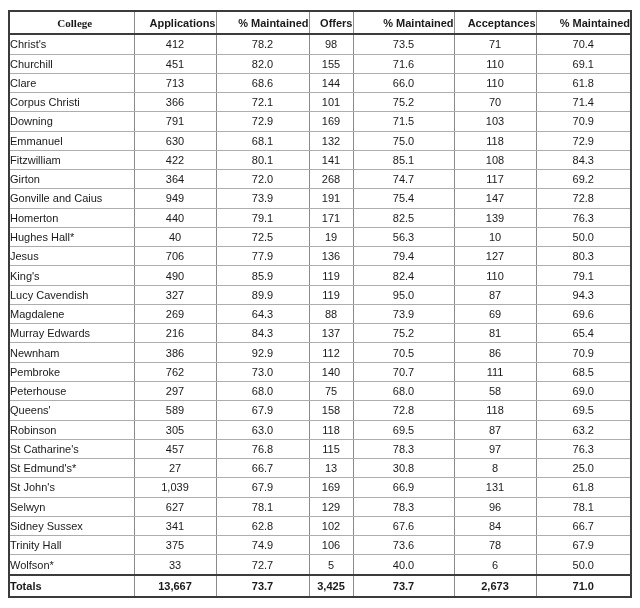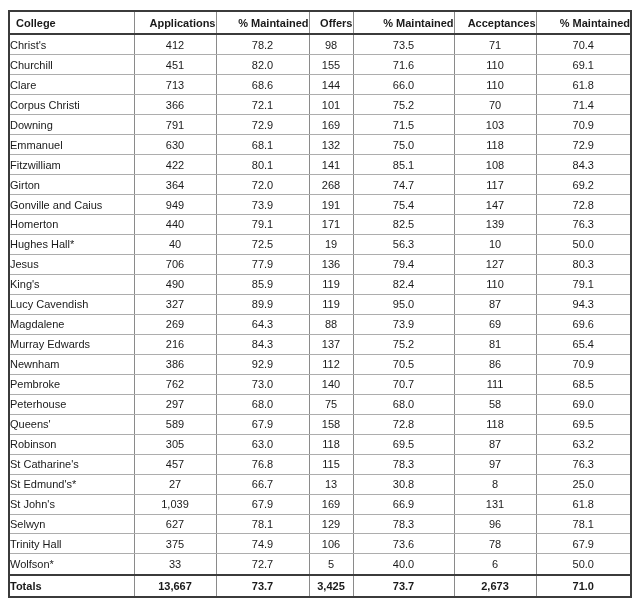--- a/index.html
+++ b/index.html
@@ -29,21 +29,21 @@
     border:1px solid;
     border-color:var(--border-h) var(--border-v) var(--border-h) var(--border-v);
     white-space:nowrap;overflow:hidden;
   }
   .college-table thead th{
     height:21px;
     font-weight:bold;
     text-align:right;
     border-bottom:2px solid var(--border-outer);
   }
-  .college-table thead th.col-name{text-align:left;padding-left:6px;}
+  .college-table thead th.col-name{text-align:center;padding-left:6px;font-family:Liberation Serif, serif;}
   .college-table td.num{text-align:center;}
   .college-table td.col-name{text-align:left;}
   .college-table tfoot td{
     height:20px;
     font-weight:bold;
     border-top:2px solid var(--border-outer);
   }
 </style>
 </head>
 <body>
@@ -289,20 +289,29 @@
       <tr>
         <td class="col-name">Selwyn</td>
         <td class="num">627</td>
         <td class="num">78.1</td>
         <td class="num">129</td>
         <td class="num">78.3</td>
         <td class="num">96</td>
         <td class="num">78.1</td>
       </tr>
       <tr>
+        <td class="col-name">Sidney Sussex</td>
+        <td class="num">341</td>
+        <td class="num">62.8</td>
+        <td class="num">102</td>
+        <td class="num">67.6</td>
+        <td class="num">84</td>
+        <td class="num">66.7</td>
+      </tr>
+      <tr>
         <td class="col-name">Trinity Hall</td>
         <td class="num">375</td>
         <td class="num">74.9</td>
         <td class="num">106</td>
         <td class="num">73.6</td>
         <td class="num">78</td>
         <td class="num">67.9</td>
       </tr>
       <tr>
         <td class="col-name">Wolfson*</td>

